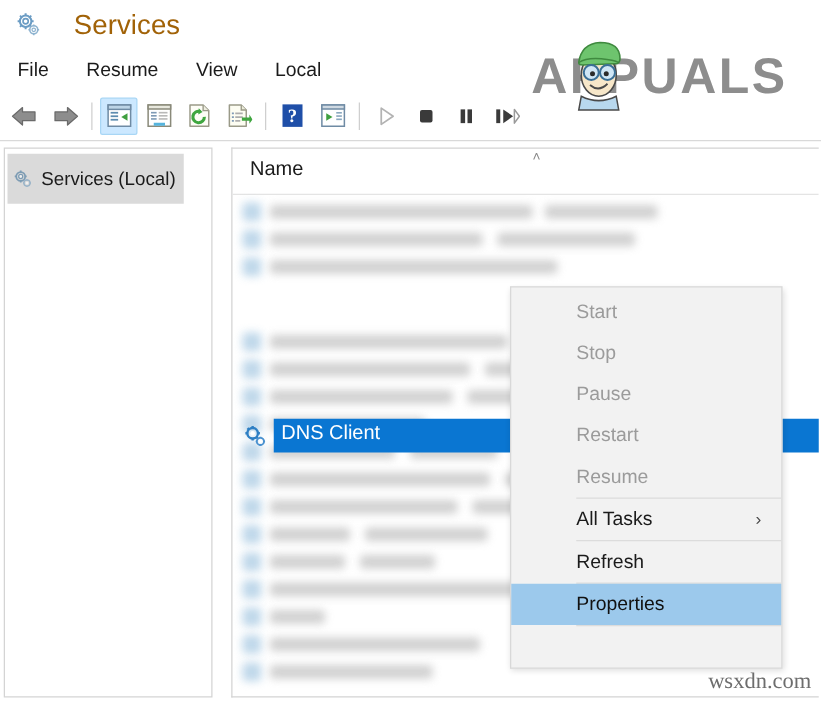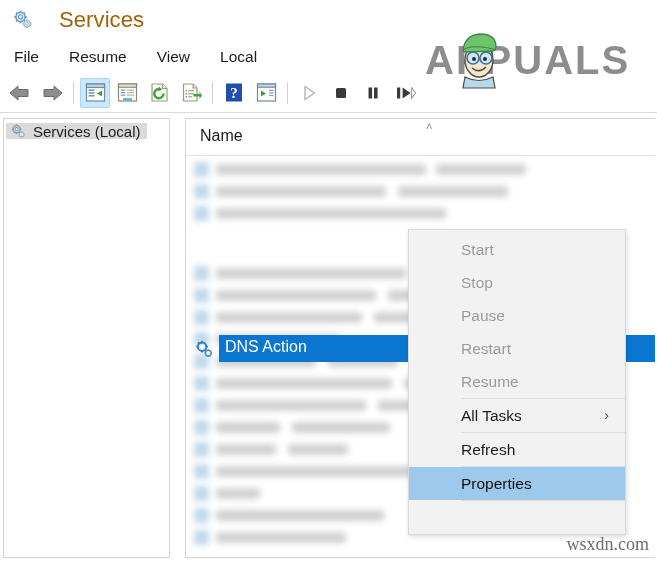--- a/index.html
+++ b/index.html
@@ -101,21 +101,21 @@
     position: absolute;
     left: 3px; top: 118px;
     width: 167px; height: 440px;
     background: #ffffff;
     border: 1px solid #d4d4d4;
     box-sizing: border-box;
   }
   .tree-item {
     display: flex;
     align-items: center;
-    height: 16px;
+    height: 40px;
     margin: 4px 0 0 2px;
     padding: 0 6px 0 4px;
     width: fit-content;
     background: #dadada;
   }
   .tree-item-label {
     font-size: 15px;
     color: #1b1b1b;
     margin-left: 6px;
   }
@@ -571,21 +571,21 @@
           <circle cx="15" cy="14.8" r="1.3" fill="#ffffff"></circle>
           <g stroke="#4a91cf" stroke-width="1.6">
             <line x1="15" y1="10.9" x2="15" y2="12"></line>
             <line x1="15" y1="17.6" x2="15" y2="18.7"></line>
             <line x1="11.1" y1="14.8" x2="12.2" y2="14.8"></line>
             <line x1="17.8" y1="14.8" x2="18.9" y2="14.8"></line>
           </g>
         </svg>
       </span>
       <span class="sel-bar"></span>
-      <span class="sel-label">DNS Action</span>
+      <span class="sel-label">DNS Client</span>
     </div>
   </div>
 
   <div class="ctx-menu">
     <div class="ctx-item disabled">Start</div>
     <div class="ctx-item disabled">Stop</div>
     <div class="ctx-item disabled">Pause</div>
     <div class="ctx-item disabled">Restart</div>
     <div class="ctx-item disabled">Resume</div>
 

